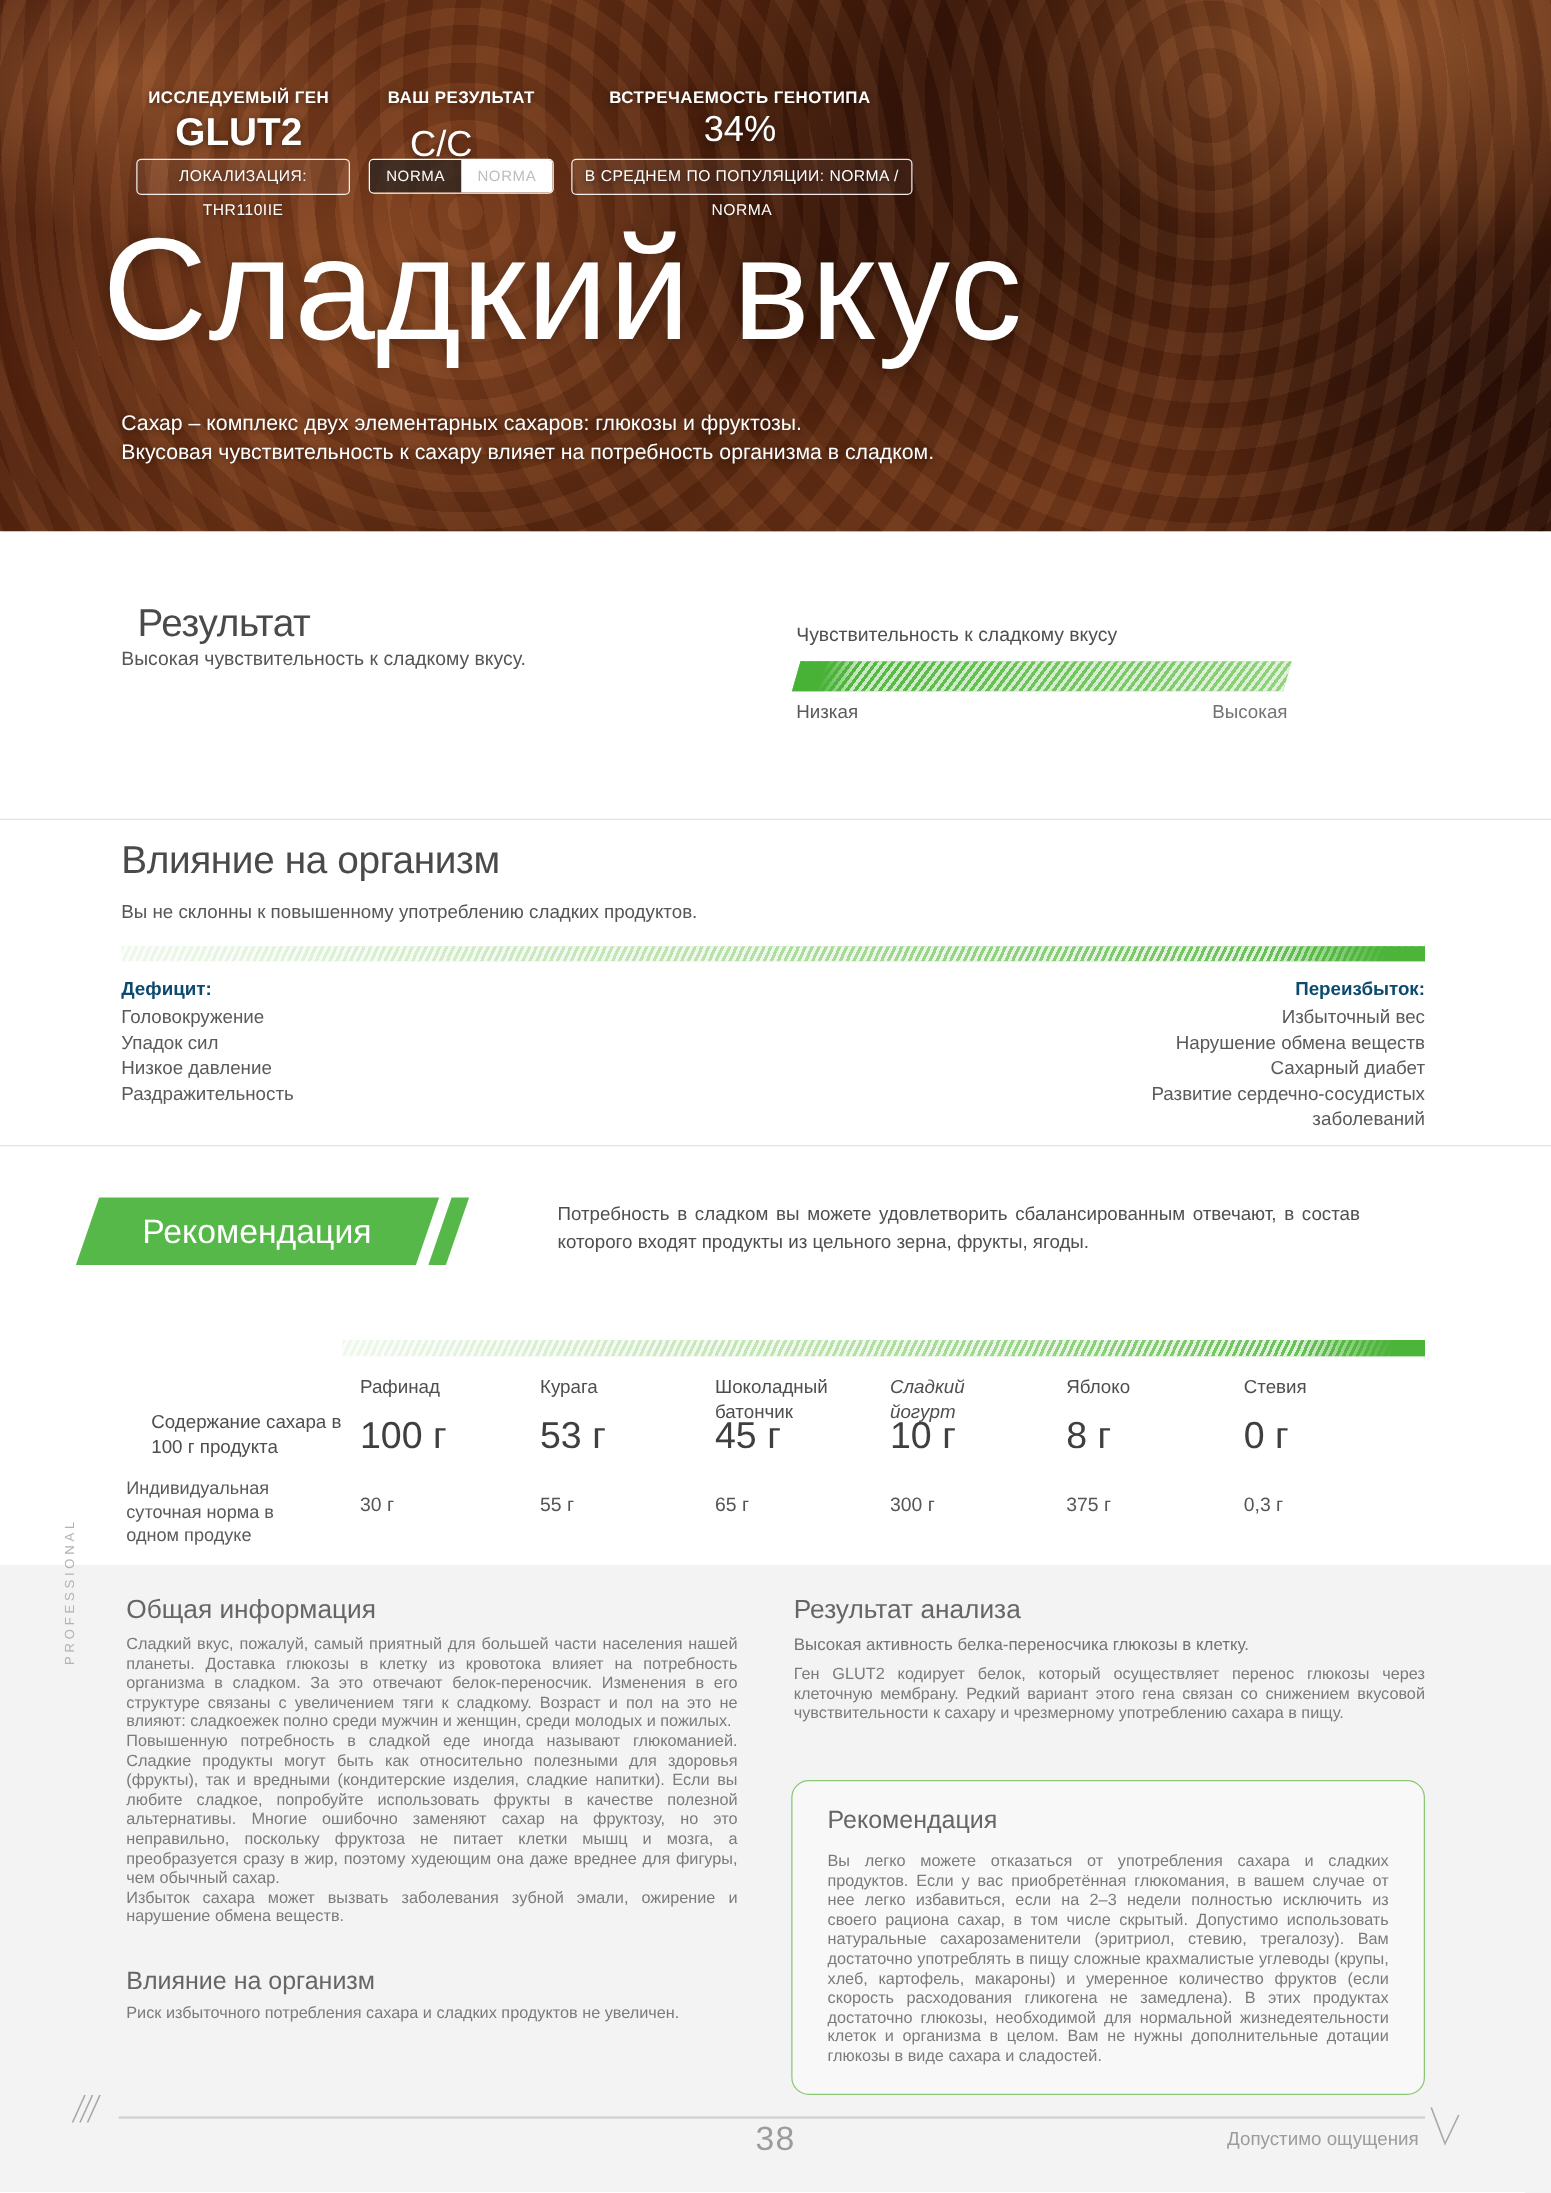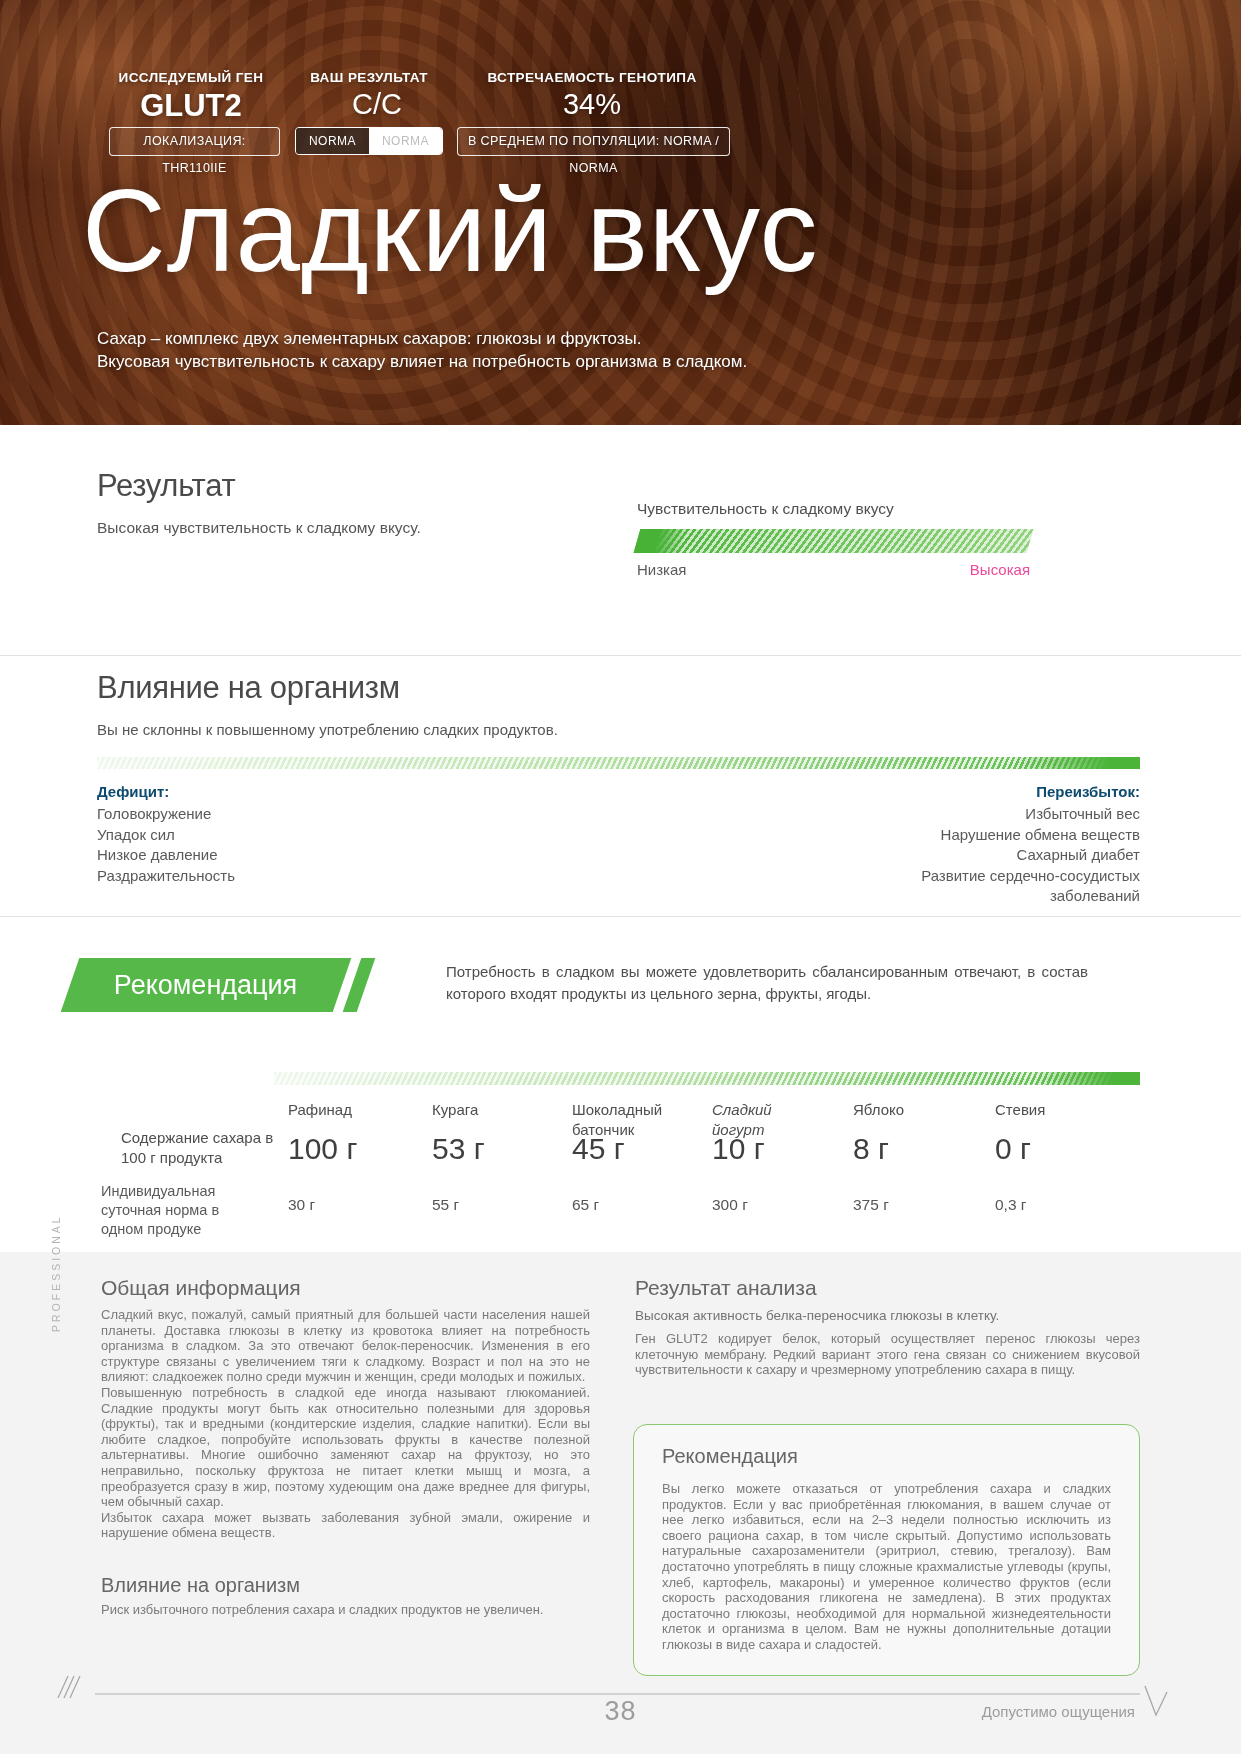--- a/index.html
+++ b/index.html
@@ -44,21 +44,21 @@
   .divider{position:absolute;left:0;width:1241px;height:1px;background:#e2e2e2;}
 
   
   .scale-label{position:absolute;left:637px;top:500px;font-size:15.5px;color:#4f4f4f;}
   .scale-bar{position:absolute;left:637px;top:529px;width:393px;height:24px;transform:skewX(-16deg);
     background:
       linear-gradient(90deg,#47b236 0px,#47b236 20px,rgba(71,178,54,0) 48px),
       repeating-linear-gradient(115deg,rgba(255,255,255,0) 0 3px,rgba(255,255,255,.7) 3px 6px),
       linear-gradient(90deg,#4cb43a,#92d27e);}
   .scale-low{position:absolute;left:637px;top:561px;font-size:15px;color:#5a5a5a;}
-  .scale-high{position:absolute;left:887px;top:561px;width:143px;text-align:right;font-size:15px;color:#ec4899;}
+  .scale-high{position:absolute;left:887px;top:561px;width:143px;text-align:right;font-size:15px;color:#737373;}
 
   
   .grad-bar{position:absolute;
     background:
       linear-gradient(90deg,rgba(77,180,58,0) 0%,rgba(77,180,58,0) 88%,#4db43a 97%),
       repeating-linear-gradient(115deg,rgba(255,255,255,0) 0 2.5px,rgba(255,255,255,.8) 2.5px 5px),
       linear-gradient(90deg,#eff8ec 0%,#b9e2aa 45%,#52b740 100%);}
 
   .col-label{position:absolute;font-size:15px;font-weight:700;color:#0c4a6e;}
   .col-items{position:absolute;font-size:15px;line-height:20.5px;color:#5a5a5a;}
@@ -108,37 +108,37 @@
 <body>
 
 <div class="page">
 
   <header class="hero">
     <div class="h-label" style="left:66px;">ИССЛЕДУЕМЫЙ ГЕН</div>
     <div class="h-value bold" style="left:66px;">GLUT2</div>
     <div class="hero-box" style="left:109px;width:169px;">ЛОКАЛИЗАЦИЯ:  THR110IIE</div>
 
     <div class="h-label" style="left:244px;">ВАШ РЕЗУЛЬТАТ</div>
-    <div class="h-value" style="left:252px;">C/C</div>
+    <div class="h-value" style="left:228px;margin-top:12px;">C/C</div>
     <div class="norma">
       <span class="seg-dark">NORMA</span>
       <span class="seg-light">NORMA</span>
     </div>
 
     <div class="h-label" style="left:467px;">ВСТРЕЧАЕМОСТЬ ГЕНОТИПА</div>
     <div class="h-value" style="left:467px;">34%</div>
     <div class="hero-box" style="left:457px;width:271px;">В СРЕДНЕМ ПО ПОПУЛЯЦИИ: NORMA / NORMA</div>
 
     <h1 class="big-title" style="margin:0;">Сладкий вкус</h1>
     <p class="hero-sub" style="top:327px;margin:0;">Сахар – комплекс двух элементарных сахаров: глюкозы и фруктозы.</p>
     <p class="hero-sub" style="top:350px;margin:0;">Вкусовая чувствительность к сахару влияет на потребность организма в сладком.</p>
   </header>
 
   <section>
-    <h2 class="sec-heading" style="top:468px;margin:0;">Результат</h2>
+    <h2 class="sec-heading" style="top:468px;margin:13px;">Результат</h2>
     <div class="body-text" style="top:519px;">Высокая чувствительность к сладкому вкусу.</div>
     <div class="scale-label">Чувствительность к сладкому вкусу</div>
     <div class="scale-bar"></div>
     <div class="scale-low">Низкая</div>
     <div class="scale-high">Высокая</div>
   </section>
 
   <div class="divider" style="top:655px;"></div>
 
   <section>

